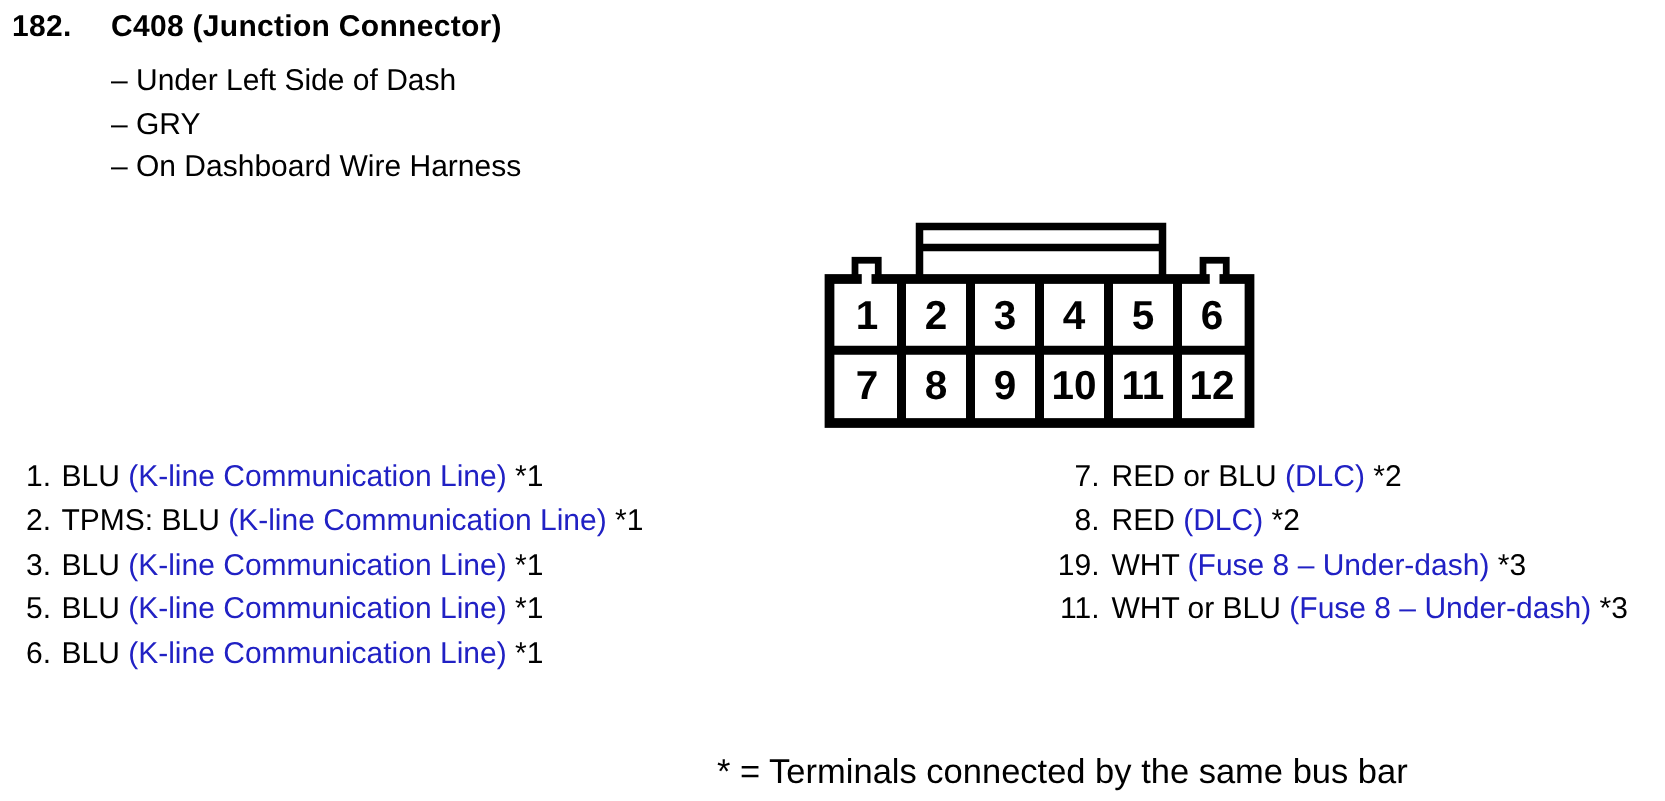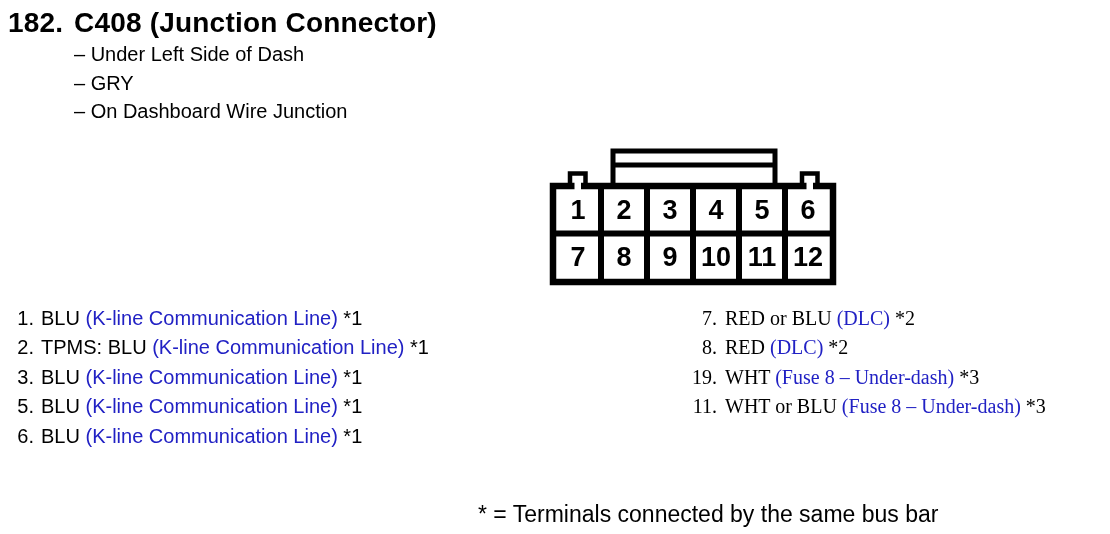--- a/index.html
+++ b/index.html
@@ -9,21 +9,21 @@
     font-family: "Liberation Sans", sans-serif;
     color: var(--ink, #000);
     position: relative;
     overflow: hidden;
   }
   .page { position: absolute; left: 0; top: 0; width: 1110px; height: 534px; }
 
   
   .title-row {
     position: absolute; left: 8px; top: 7px;
-    font-size: 28px; font-weight: bold; white-space: nowrap;
+    font-size: 20px; font-weight: bold; white-space: nowrap;
     letter-spacing: 0.2px;
   }
   .t-num { display: inline-block; min-width: 66px; }
 
   
   .details {
     position: absolute; left: 74px; top: 40px;
     font-size: 20px; line-height: 28.5px; white-space: nowrap;
   }
 
@@ -31,21 +31,21 @@
   #connector-svg { position: absolute; left: 540px; top: 145px; }
   .cell-num {
     font-family: "Liberation Sans", sans-serif;
     font-size: 27px; font-weight: bold;
     fill: #000; text-anchor: middle;
   }
 
   
   .pin-list { position: absolute; top: 304px; font-size: 20px; white-space: nowrap; }
   .pin-list.left  { left: 8px; }
-  .pin-list.right { left: 684px; font-family: Liberation Serif, serif; }
+  .pin-list.right { left: 700px; }
   .pin-row { height: 29.4px; line-height: 29.4px; }
   .pin-num { display: inline-block; text-align: right; }
   .pin-list.left  .pin-num { width: 26px; margin-right: 7px; }
   .pin-list.right .pin-num { width: 33px; margin-right: 8px; }
   .blue { color: var(--blue, #2121c4); }
 
   
   .footnote {
     position: absolute; left: 478px; top: 501px;
     font-size: 23px; white-space: nowrap;
@@ -56,21 +56,21 @@
 
 <div class="page">
 
   <div class="title-row">
     <span class="t-num">182.</span><span class="t-text">C408 (Junction Connector)</span>
   </div>
 
   <div class="details" id="details">
       <div>– Under Left Side of Dash</div>
       <div>– GRY</div>
-      <div>– On Dashboard Wire Junction</div>
+      <div>– On Dashboard Wire Harness</div>
     </div>
 
   <svg id="connector-svg" width="300" height="145" viewBox="540 145 300 145">
     <rect x="613" y="151" width="162" height="35" fill="#ffffff" stroke="#000000" stroke-width="5"></rect>
     <line x1="611.5" y1="165" x2="776.5" y2="165" stroke="#000000" stroke-width="5"></line>
     <rect x="570" y="173.5" width="15.5" height="13" fill="#ffffff" stroke="#000000" stroke-width="4.5"></rect>
     <rect x="802" y="173.5" width="15.5" height="13" fill="#ffffff" stroke="#000000" stroke-width="4.5"></rect>
     <rect x="553" y="186" width="280" height="96" fill="#ffffff" stroke="#000000" stroke-width="6.5"></rect>
     <line x1="601" y1="184" x2="601" y2="284" stroke="#000000" stroke-width="6"></line>
     <line x1="647" y1="184" x2="647" y2="284" stroke="#000000" stroke-width="6"></line>

